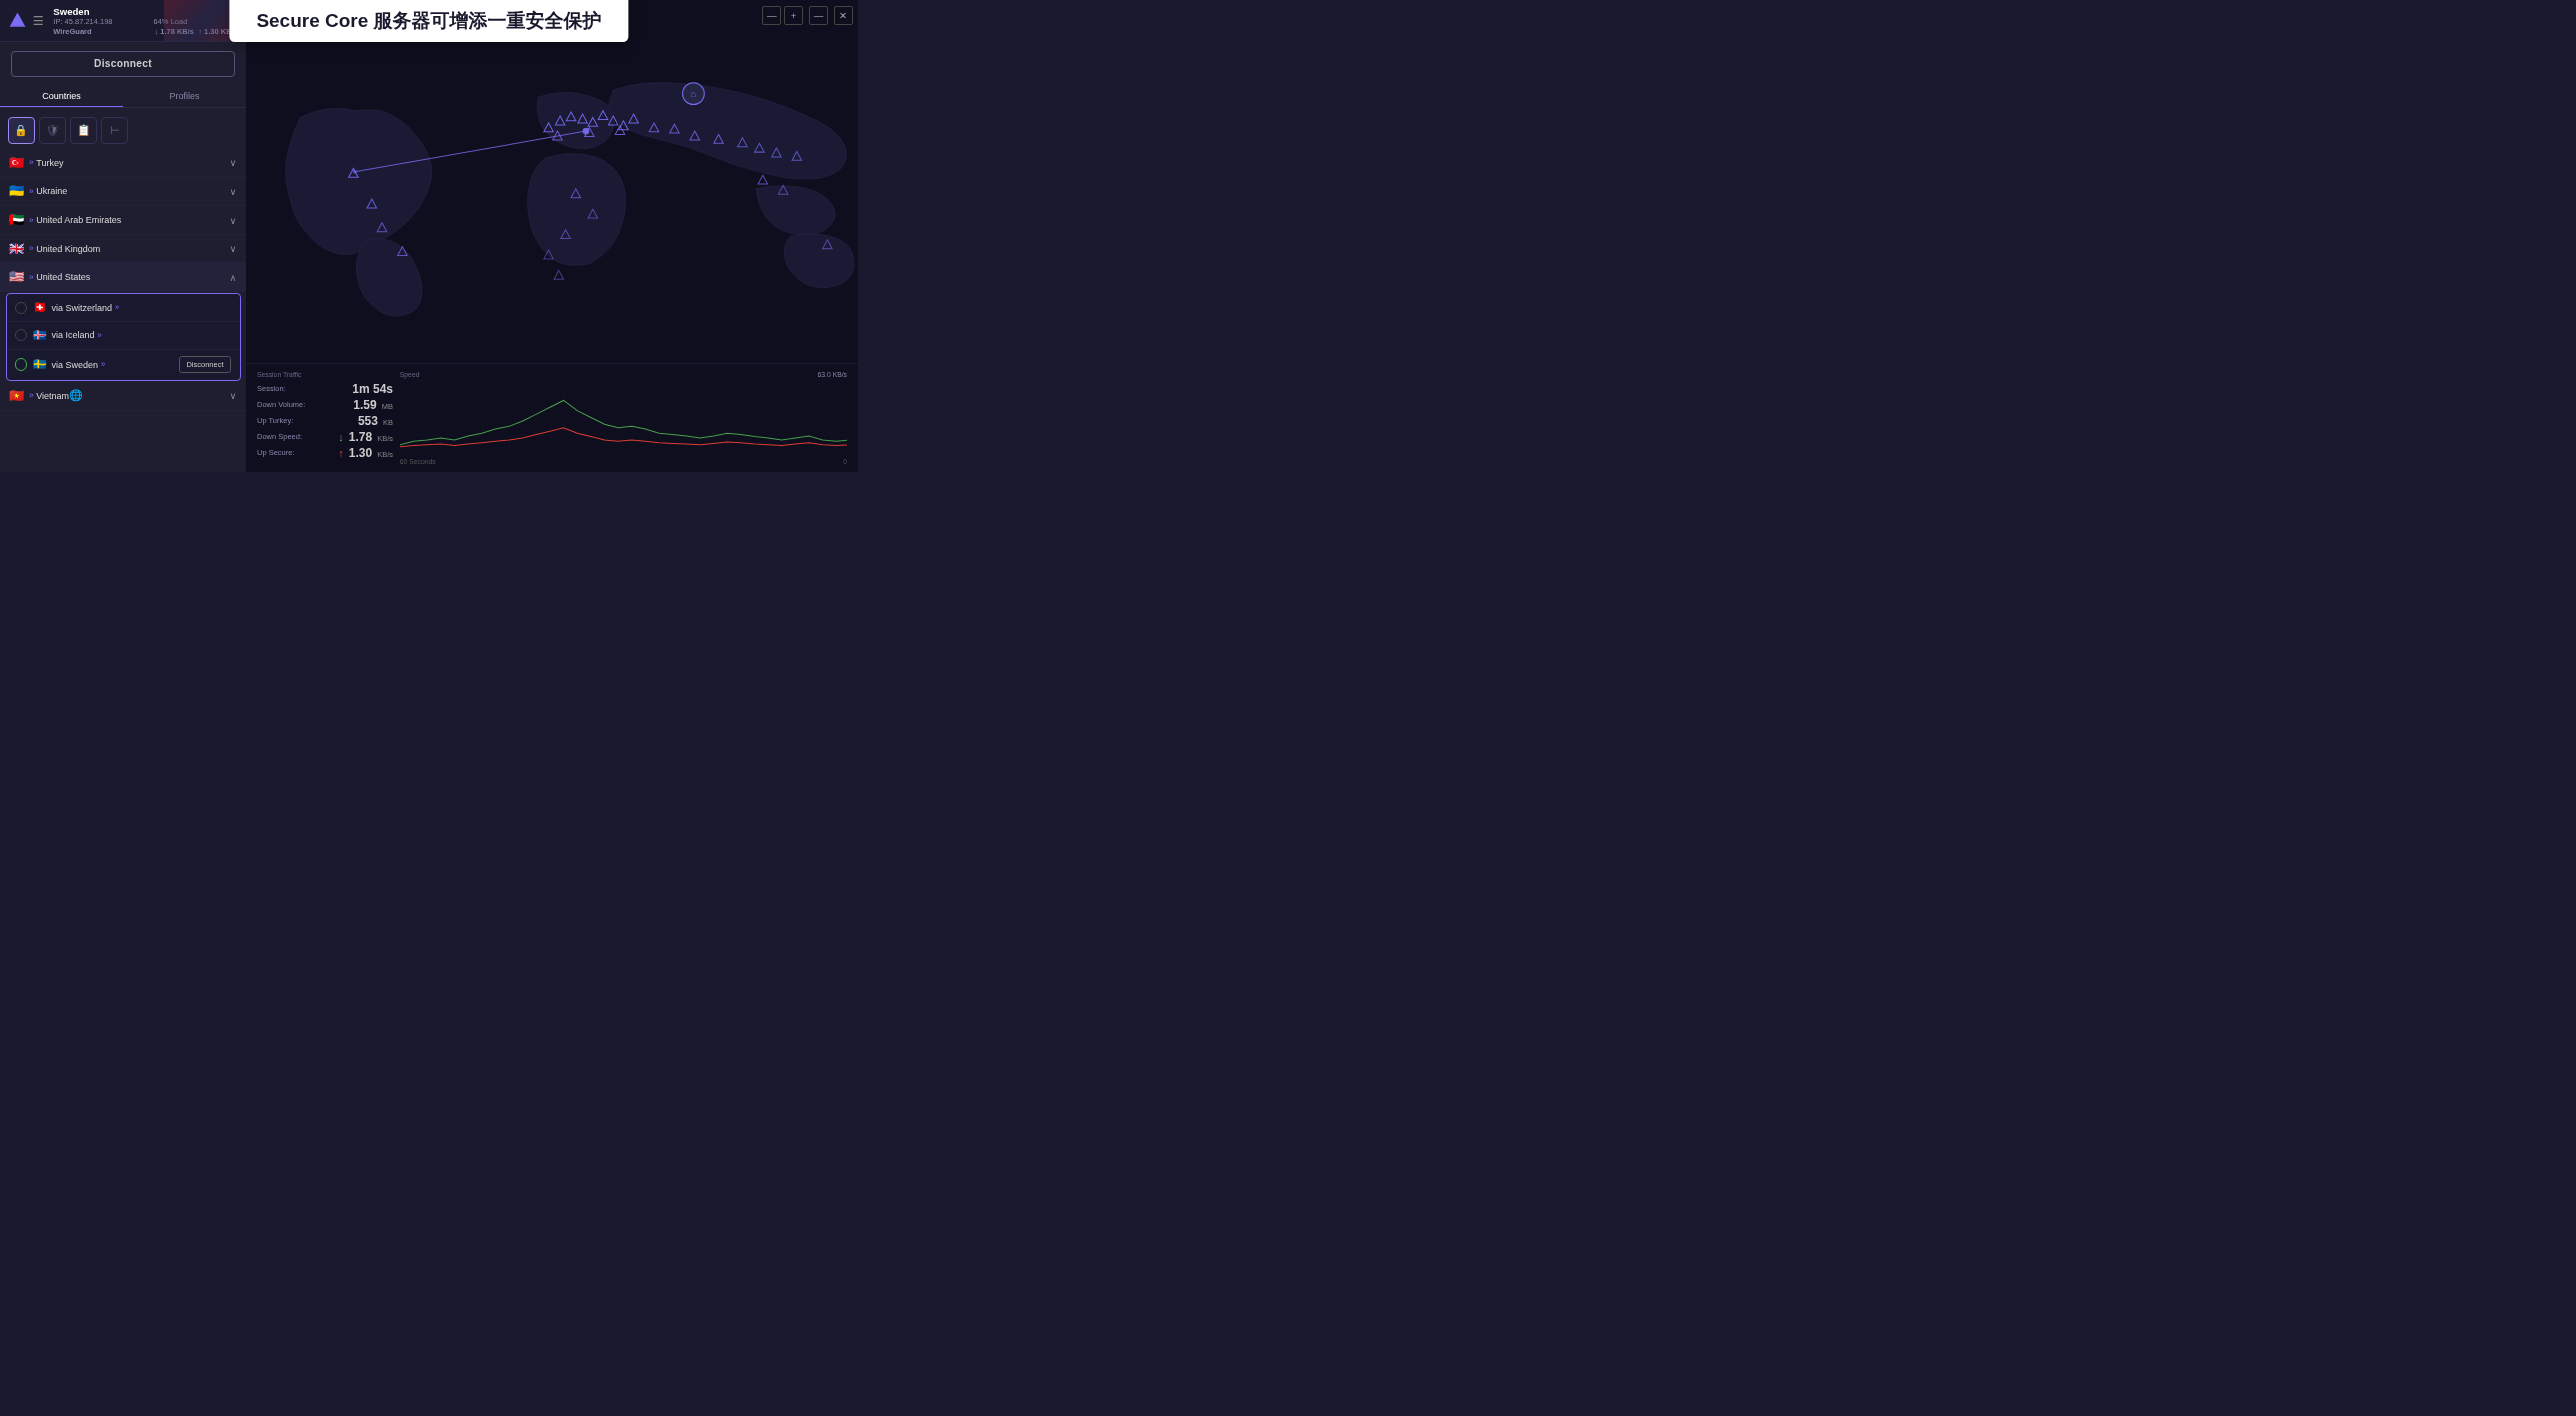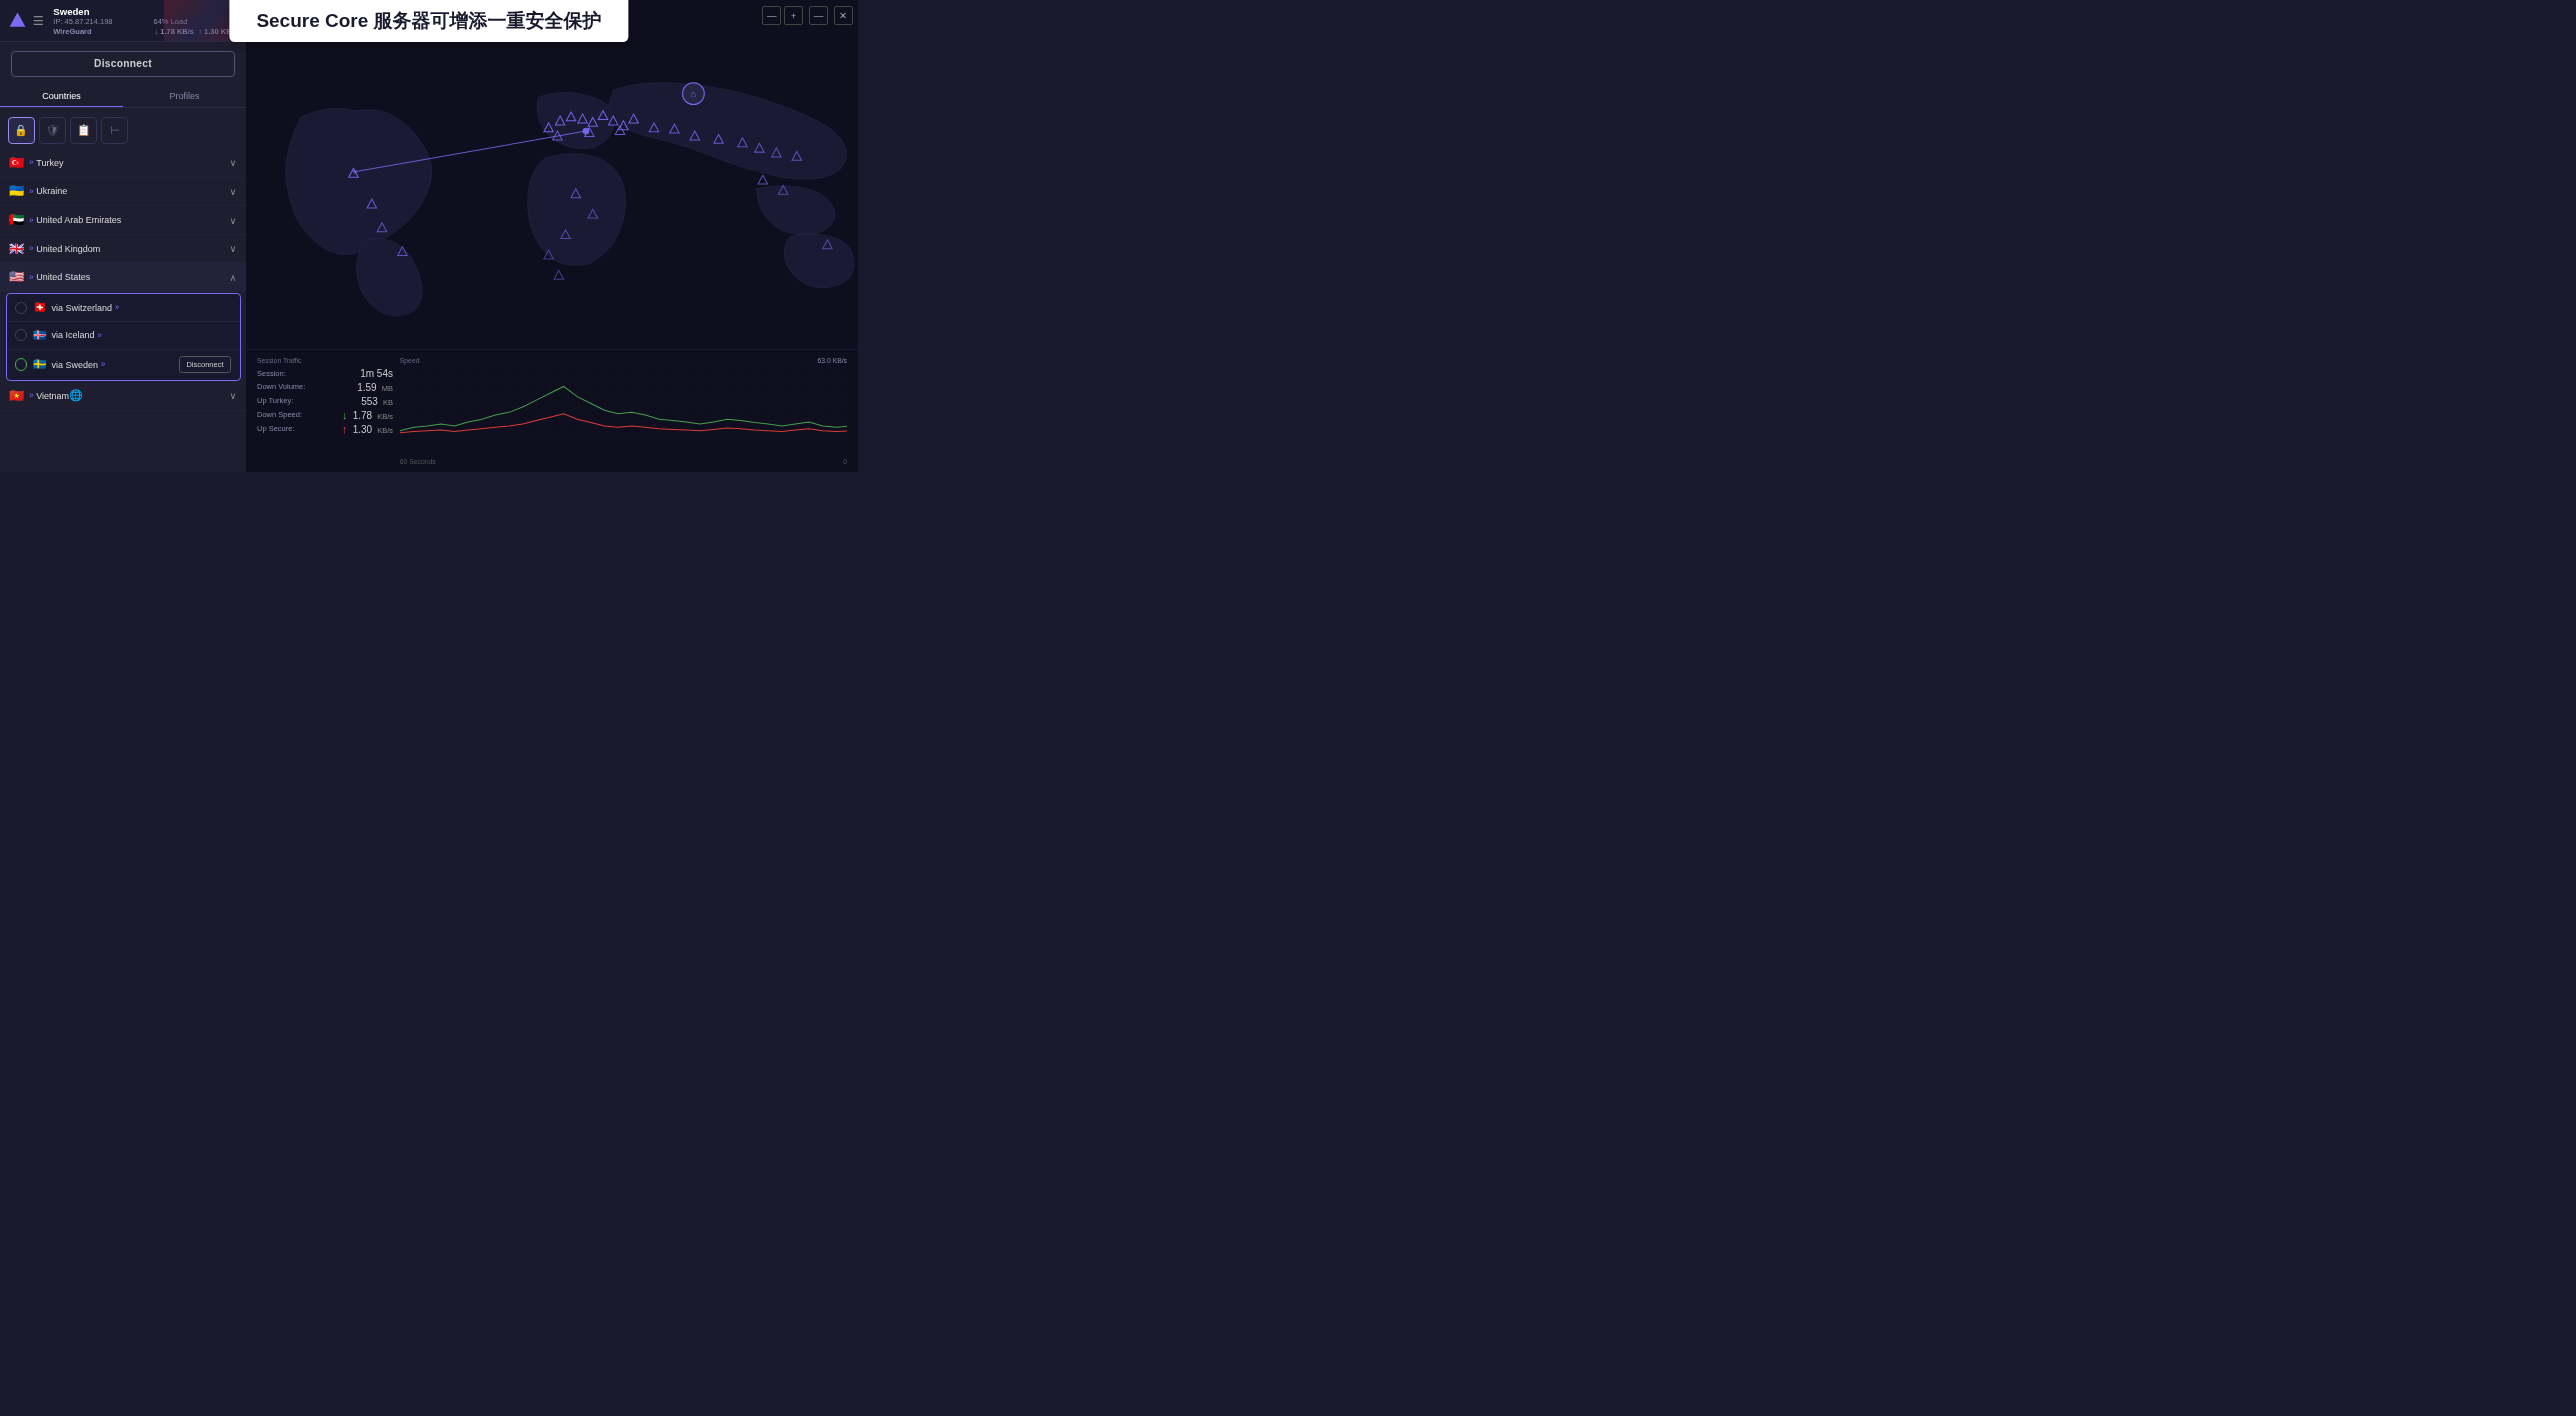--- a/index.html
+++ b/index.html
@@ -350,21 +350,21 @@
       bottom: 109px;
       overflow: hidden;
     }
 
     
     .stats-panel {
       position: absolute;
       bottom: 0;
       left: 0;
       right: 0;
-      height: 123px;
+      height: 109px;
       background: #0e0e1e;
       border-top: 0.7px solid #1a1a30;
       padding: 6.8px 11px;
       display: flex;
     }
 
     .stats-left {
       width: 136px;
     }
 
@@ -381,22 +381,22 @@
       margin-bottom: 2px;
     }
 
     .stat-label {
       color: #8888aa;
       font-size: 7.5px;
     }
 
     .stat-value {
       color: #ccc;
-      font-size: 10px;
-      font-weight: 400;
+      font-size: 12px;
+      font-weight: 700;
     }
 
     .stat-unit {
       color: #888;
       font-size: 7.5px;
       margin-left: 2px;
     }
 
     .down-arrow { color: #4caf50; margin-right: 2px; }
     .up-arrow { color: #f44336; margin-right: 2px; }

